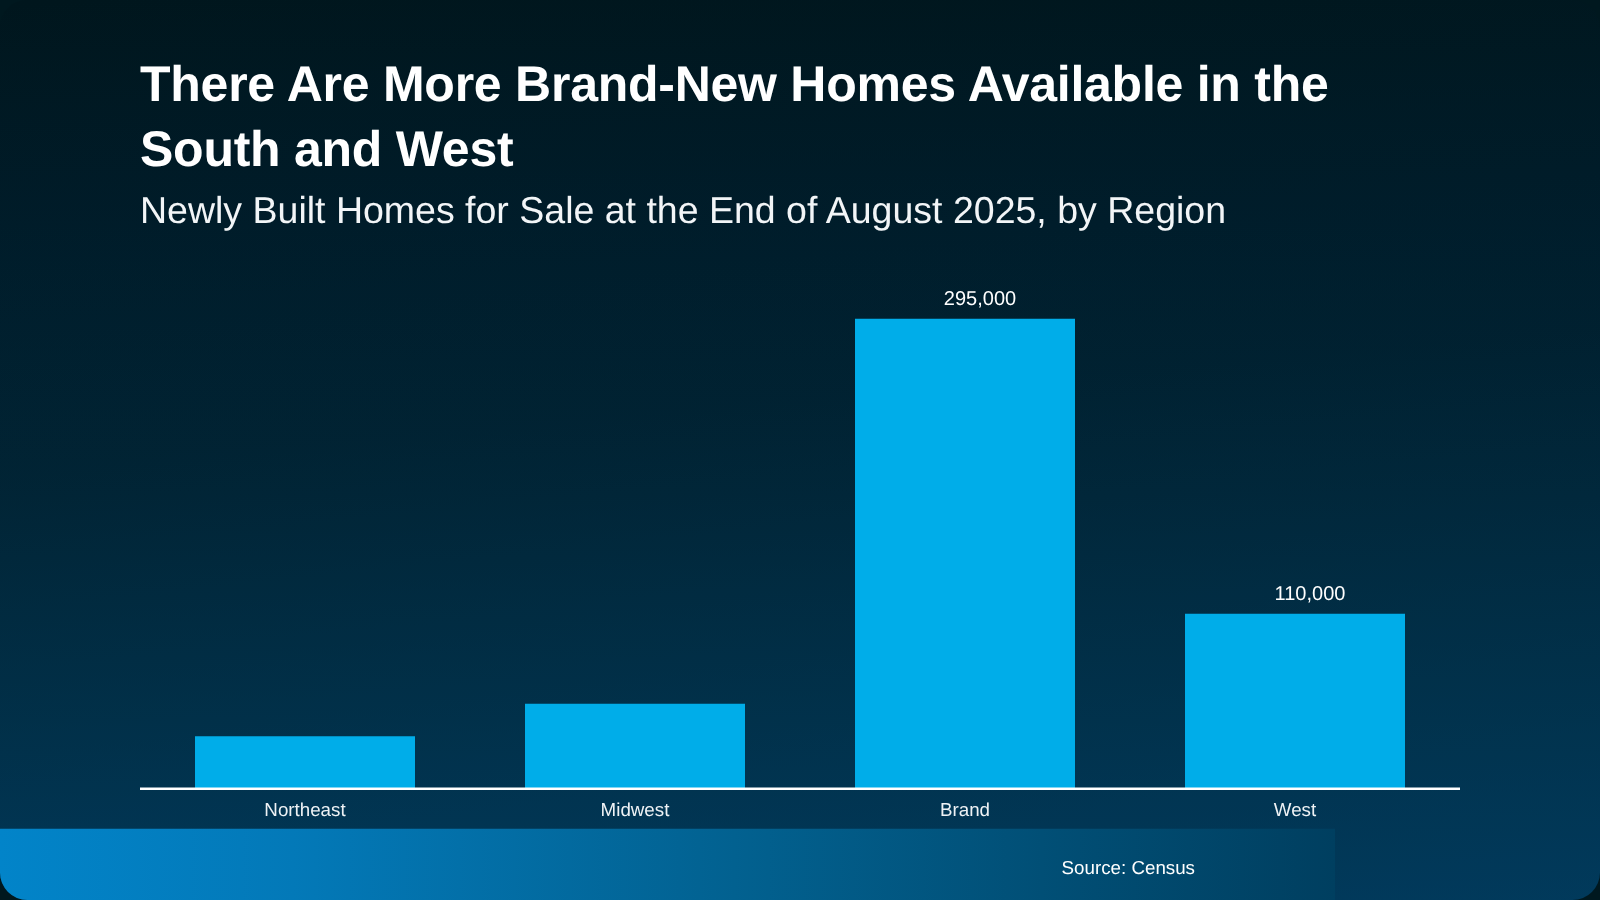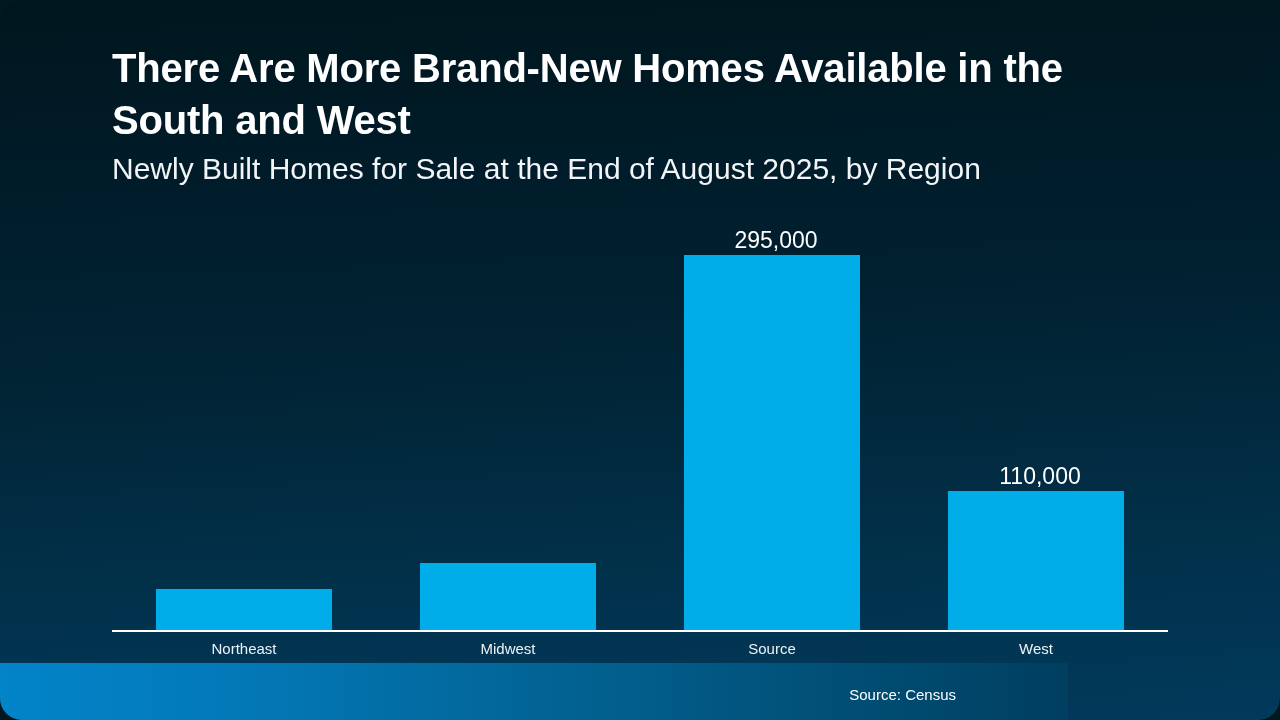--- a/index.html
+++ b/index.html
@@ -69,24 +69,24 @@
 
   .bar {
     position: absolute;
     bottom: 0;
     left: 44px;
     width: 176px;
     background: #00ade9;
   }
   .bar-value {
     position: absolute;
-    left: 4px;
+    left: 12px;
     width: 264px;
     text-align: center;
-    font-size: 23px;
+    font-size: 16px;
     line-height: 22px;
     color: #ffffff;
   }
 
   #axis-line {
     position: absolute;
     left: 112px;
     top: 630px;
     width: 1056px;
     height: 2px;
@@ -163,21 +163,21 @@
       <div class="bar" style="height: 140px; background: rgb(0, 173, 233);"></div>
     </div>
 
   </div>
 
   <div id="axis-line" style="background: rgb(255, 255, 255);"></div>
 
   <div id="cat-labels">
     <div class="cat-label i0">Northeast</div>
     <div class="cat-label i1">Midwest</div>
-    <div class="cat-label i2">Source</div>
+    <div class="cat-label i2">Brand</div>
     <div class="cat-label i3">West</div>
   </div>
 
   <div id="footer-bar">
     <div id="source-text">Source: Census</div>
   </div>
 
 </div>
 
 </body></html>

